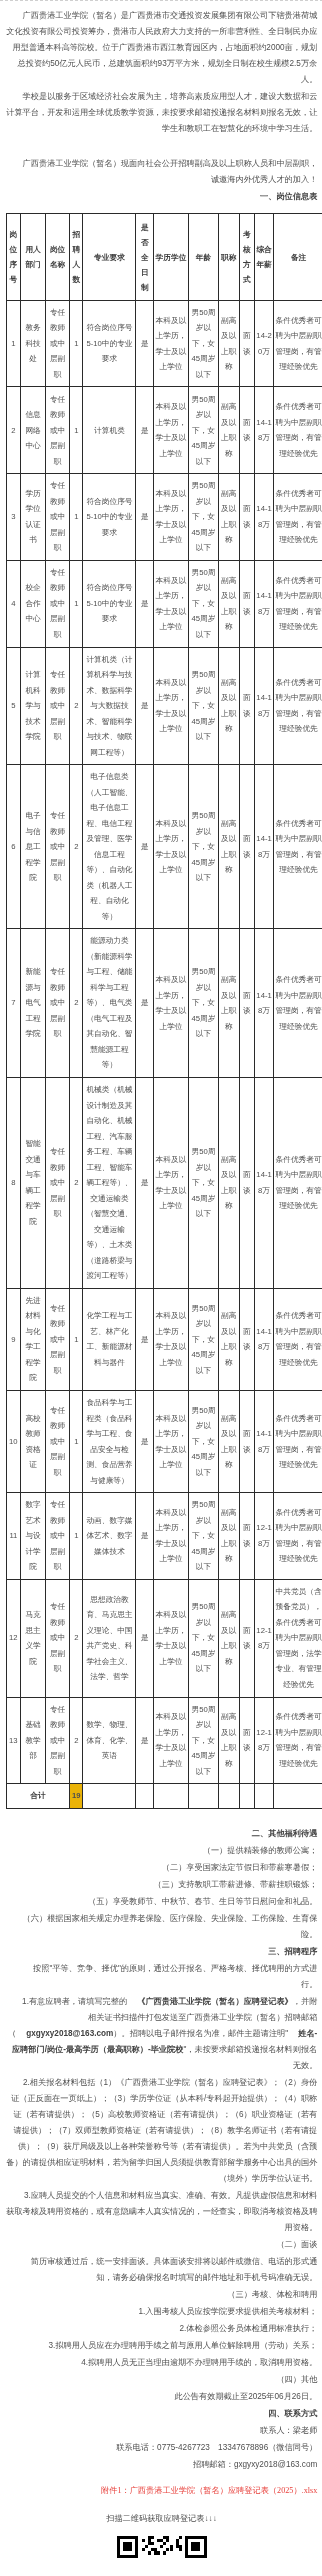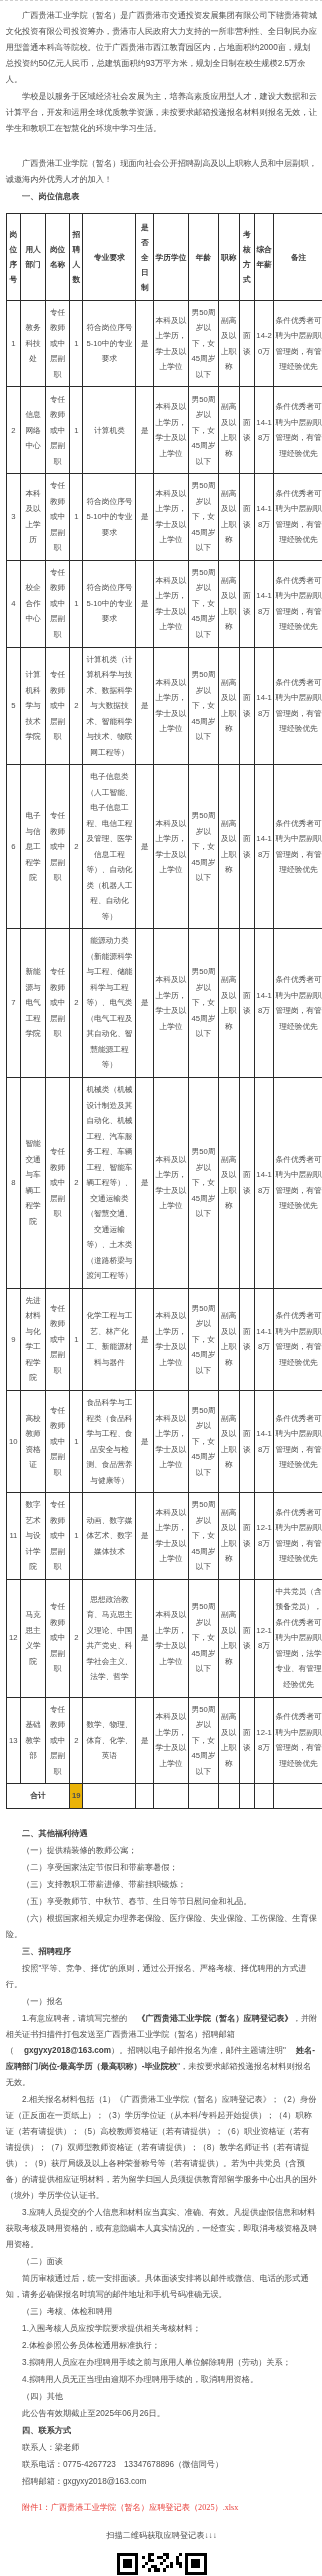--- a/index.html
+++ b/index.html
@@ -1,18 +1,18 @@
 <!DOCTYPE html>
 <html style="font-size:8.2px"><head>
 <meta charset="utf-8">
 <style>
   html,body{margin:0;padding:0;background:#fff;}
   body{width:323px;font-family:"Liberation Sans","DejaVu Sans",sans-serif;color:#4f4f4f;}
   .page{border-top:1px dashed #cfcfcf;padding:6.2px 5.7px 0 5.7px;}
-  p{margin:1px 0;font-size:8.2px;line-height:16px;text-indent:2em;}
+  p{margin:1px 0;font-size:8.2px;line-height:16px;text-indent:2em;text-align:right;}
   .gap-top{margin-top:19px;}
   .sec-title{font-weight:bold;color:#414141;}
   .sec-gap{margin-top:17.5px;}
   b{color:#414141;padding-left:10px;}
   
   table{border-collapse:collapse;table-layout:fixed;width:316px;margin:8.2px 0 0 0;border:1px solid #2a2a2a;}
   th,td{border:0.5px solid #2a2a2a;padding:4.1px 1px;font-size:7.7px;line-height:15.5px;text-align:center;vertical-align:middle;word-break:break-all;color:#4f4f4f;font-weight:400;}
   th{font-weight:700;color:#3f3f3f;line-height:15px;padding:5.2px 1px;}
   .hl{background:#eab308;font-weight:700;}
   .total-label{font-weight:700;color:#3f3f3f;}
@@ -95,21 +95,21 @@
       <td>是</td>
       <td>本科及以上学历，学士及以上学位</td>
       <td>男50周岁以下，女45周岁以下</td>
       <td>副高及以上职称</td>
       <td>面谈</td>
       <td>14-18万</td>
       <td>条件优秀者可聘为中层副职管理岗，有管理经验优先</td>
     </tr>
         <tr>
       <td>3</td>
-      <td>本科及以上学历</td>
+      <td>学历学位认证书</td>
       <td>专任教师或中层副职</td>
       <td>1</td>
       <td>符合岗位序号5-10中的专业要求</td>
       <td>是</td>
       <td>本科及以上学历，学士及以上学位</td>
       <td>男50周岁以下，女45周岁以下</td>
       <td>副高及以上职称</td>
       <td>面谈</td>
       <td>14-18万</td>
       <td>条件优秀者可聘为中层副职管理岗，有管理经验优先</td>
@@ -273,21 +273,20 @@
 
   <p class="sec-title sec-gap">二、其他福利待遇</p>
   <p>（一）提供精装修的教师公寓；</p>
   <p>（二）享受国家法定节假日和带薪寒暑假；</p>
   <p>（三）支持教职工带薪进修、带薪挂职锻炼；</p>
   <p>（五）享受教师节、中秋节、春节、生日等节日慰问金和礼品。</p>
   <p>（六）根据国家相关规定办理养老保险、医疗保险、失业保险、工伤保险、生育保险。</p>
 
   <p class="sec-title">三、招聘程序</p>
   <p>按照"平等、竞争、择优"的原则，通过公开报名、严格考核、择优聘用的方式进行。</p>
-  <p>（一）报名</p>
   <p><span>1.有意应聘者，请填写完整的</span><b>《广西贵港工业学院（暂名）应聘登记表》</b><span>，并附相关证书扫描件打包发送至广西贵港工业学院（暂名）招聘邮箱（</span><b>gxgyxy2018@163.com</b><span>）。招聘以电子邮件报名为准，邮件主题请注明"</span><b>姓名-应聘部门/岗位-最高学历（最高职称）-毕业院校</b><span>"，未按要求邮箱投递报名材料则报名无效。</span></p>
   <p>2.相关报名材料包括（1）《广西贵港工业学院（暂名）应聘登记表》；（2）身份证（正反面在一页纸上）；（3）学历学位证（从本科/专科起开始提供）；（4）职称证（若有请提供）；（5）高校教师资格证（若有请提供）；（6）职业资格证（若有请提供）；（7）双师型教师资格证（若有请提供）；（8）教学名师证书（若有请提供）；（9）获厅局级及以上各种荣誉称号等（若有请提供）。若为中共党员（含预备）的请提供相应证明材料，若为留学归国人员须提供教育部留学服务中心出具的国外（境外）学历学位认证书。</p>
   <p>3.应聘人员提交的个人信息和材料应当真实、准确、有效。凡提供虚假信息和材料获取考核及聘用资格的，或有意隐瞒本人真实情况的，一经查实，即取消考核资格及聘用资格。</p>
   <p>（二）面谈</p>
   <p>简历审核通过后，统一安排面谈。具体面谈安排将以邮件或微信、电话的形式通知，请务必确保报名时填写的邮件地址和手机号码准确无误。</p>
   <p>（三）考核、体检和聘用</p>
   <p>1.入围考核人员应按学院要求提供相关考核材料；</p>
   <p>2.体检参照公务员体检通用标准执行；</p>
   <p>3.拟聘用人员应在办理聘用手续之前与原用人单位解除聘用（劳动）关系；</p>
   <p>4.拟聘用人员无正当理由逾期不办理聘用手续的，取消聘用资格。</p>

